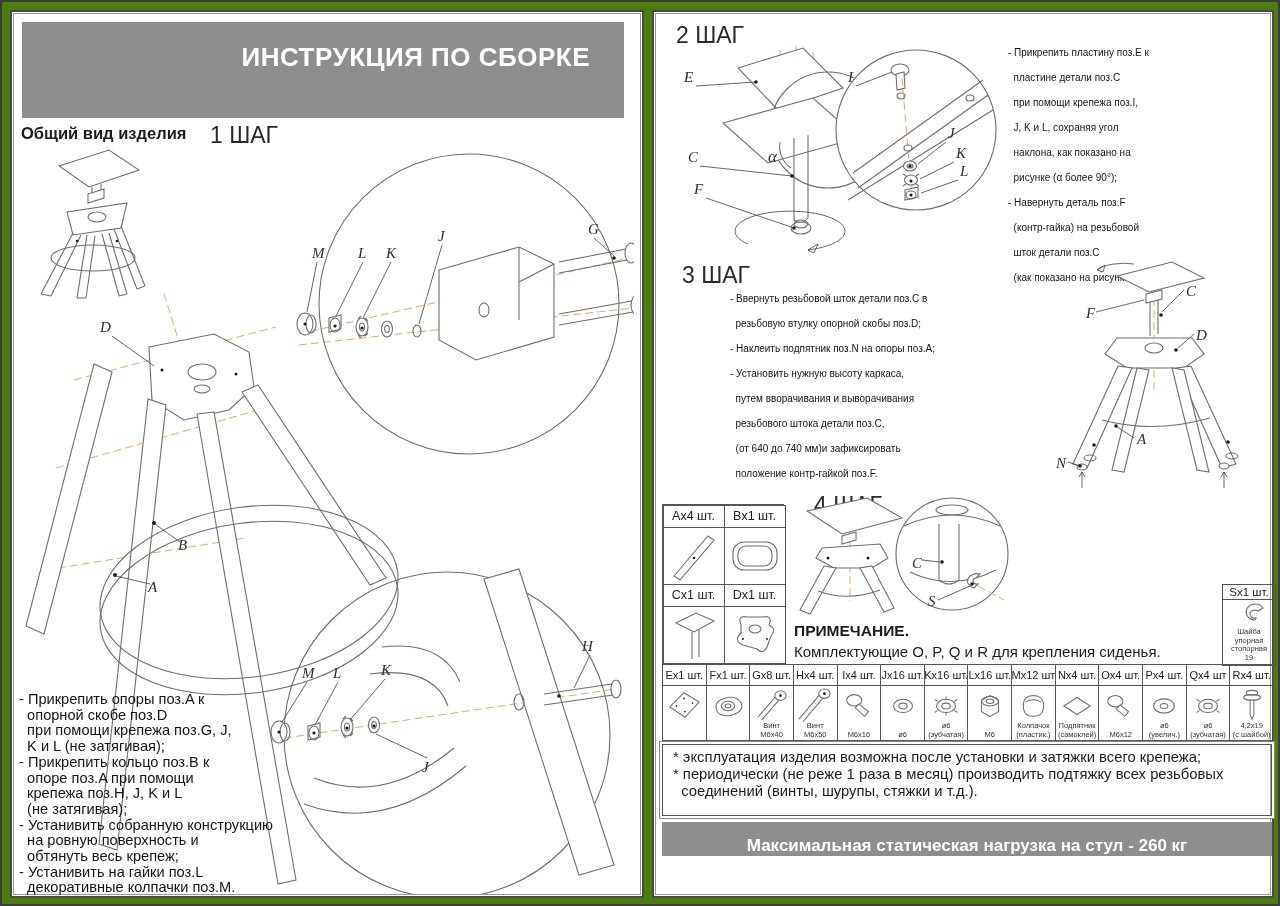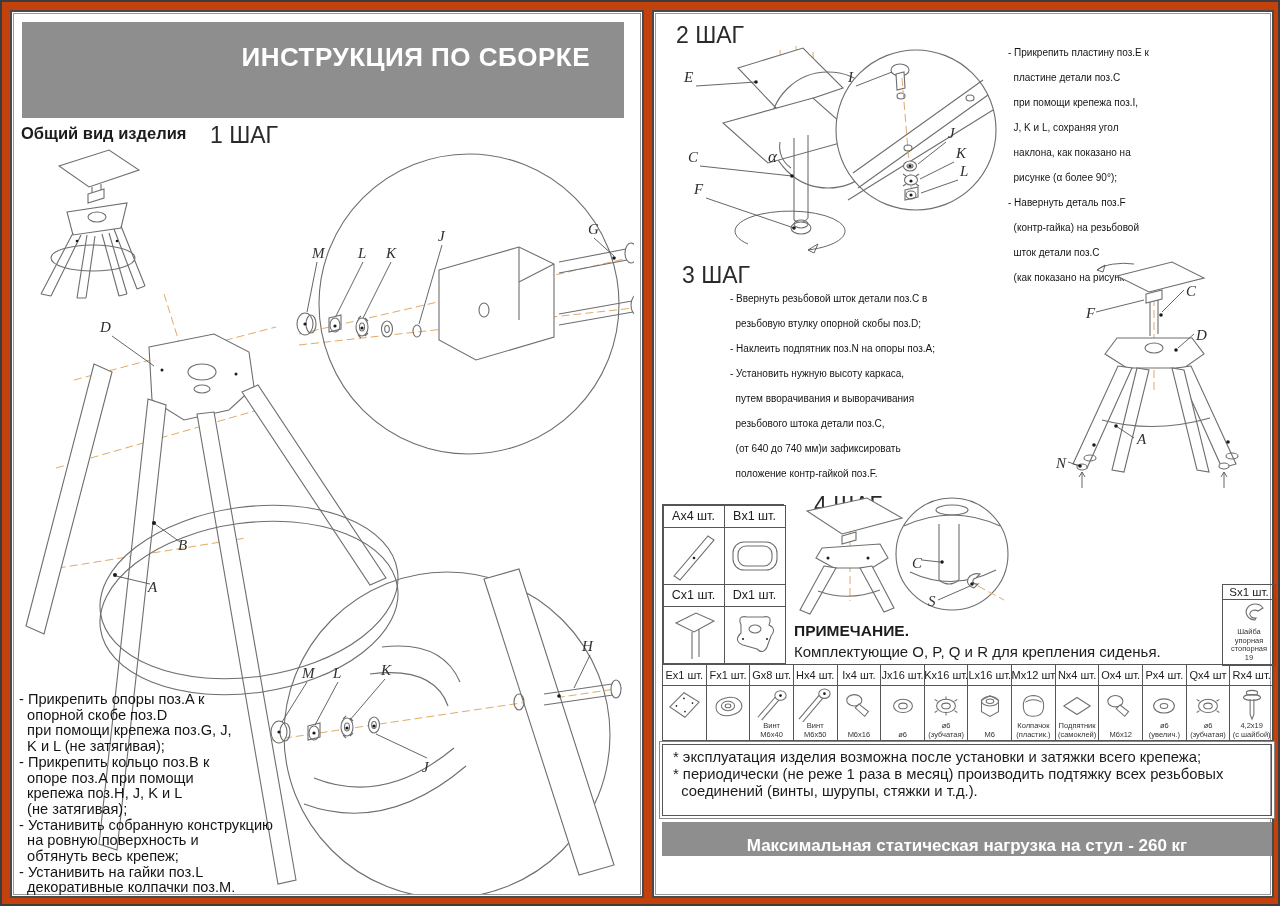--- a/index.html
+++ b/index.html
@@ -1,16 +1,16 @@
 <!DOCTYPE html>
 <html><head>
 <meta charset="utf-8">
 <style>
   html,body{margin:0;padding:0;background:#e8e8e8;}
-  .sheet{position:relative;width:1280px;height:906px;background:#c2410c;border:2px solid #3c3c3c;box-sizing:border-box;
+  .sheet{position:relative;width:1280px;height:906px;background:#4d7c0f;border:2px solid #3c3c3c;box-sizing:border-box;
          font-family:"Liberation Sans",sans-serif;color:#1c1c1c;overflow:hidden;}
   .panel{position:absolute;top:8px;height:888px;border:2px solid #4a4a4a;box-sizing:border-box;background:#fff;}
   .panel-inner{position:absolute;inset:1px;border:1px solid #9a9a9a;}
   .panel-left{left:8px;width:634px;}
   .panel-right{left:650px;width:622px;}
   .abs{position:absolute;}
   .graybar{background:#8e8e8e;}
   .title-bar{left:8px;top:8px;width:602px;height:96px;display:flex;justify-content:flex-end;align-items:flex-start;
              padding:20px 34px 0 0;box-sizing:border-box;}
   .title-bar span{color:#fff;font-weight:bold;font-size:26px;letter-spacing:.5px;}

